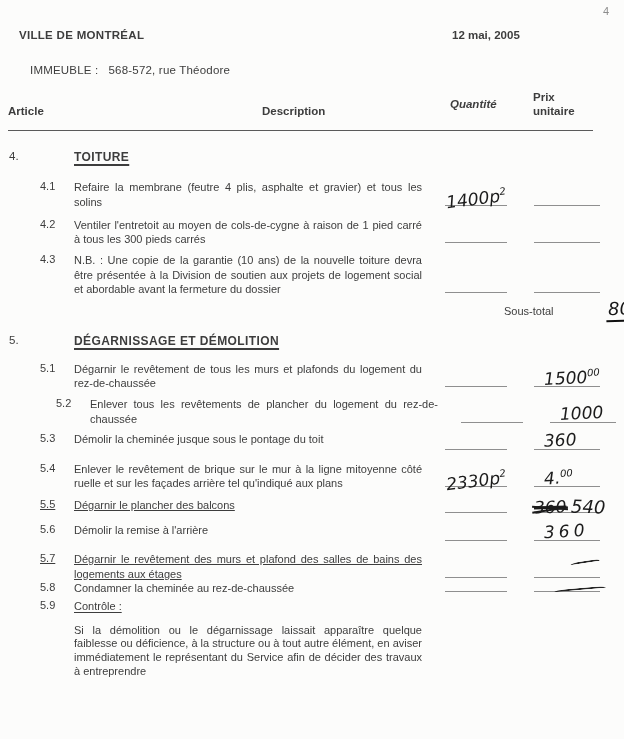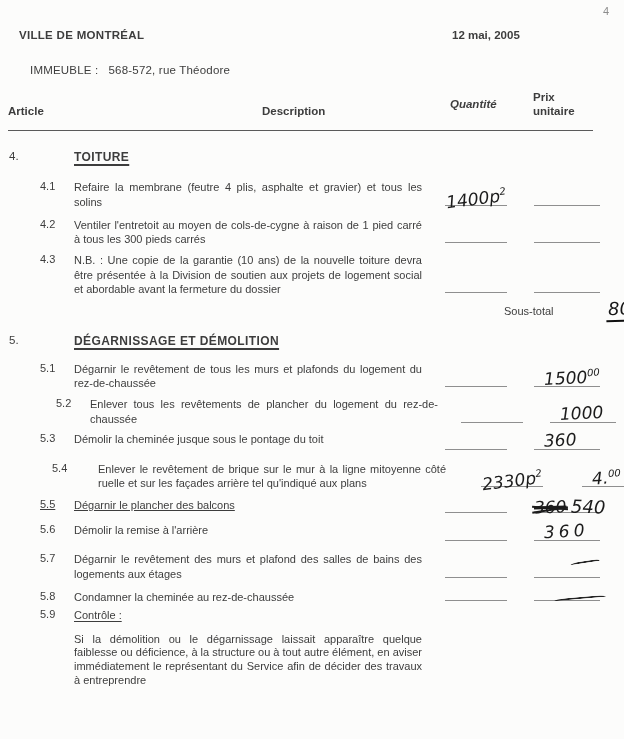--- a/index.html
+++ b/index.html
@@ -162,21 +162,21 @@
     <div class="c3">Démolir la cheminée  jusque sous le pontage du toit</div>
     <div class="c4">
         <div class="fill-line"></div>
       </div>
     <div class="c5">
       <span class="hand hand-price"><span>360</span></span>
       <div class="fill-line"></div>
     </div>
   </div>
 
-  <div class="row" style="margin-bottom:8px;gap:12px;">
+  <div class="row" style="margin-bottom:8px;">
     <div class="c1"></div>
     <div class="c2">5.4</div>
     <div class="c3">Enlever le revêtement de brique sur le mur à la ligne mitoyenne côté ruelle et sur les façades arrière tel qu'indiqué aux plans</div>
     <div class="c4">
       <span class="hand hand-qty"><span>2330p</span><sup>2</sup></span>
       <div class="fill-line"></div>
     </div>
     <div class="c5">
       <span class="hand hand-price"><span>4.</span><sup>00</sup></span>
       <div class="fill-line"></div>
@@ -204,21 +204,21 @@
     <div class="c3">Démolir la remise à l'arrière</div>
     <div class="c4">
         <div class="fill-line"></div>
       </div>
     <div class="c5">
       <span class="hand hand-price" style="letter-spacing:4px;"><span>360</span></span>
       <div class="fill-line"></div>
     </div>
   </div>
 
-  <div class="row" style="margin-bottom:9px;">
+  <div class="row" style="margin-bottom:0;text-decoration:underline;">
     <div class="c1"></div>
     <div class="c2">5.7</div>
     <div class="c3">Dégarnir le revêtement des murs et plafond des salles de bains des logements aux étages</div>
     <div class="c4">
         <div class="fill-line"></div>
       </div>
     <div class="c5">
       <div class="pen-dash dash-short"></div>
       <div class="fill-line"></div>
     </div>

